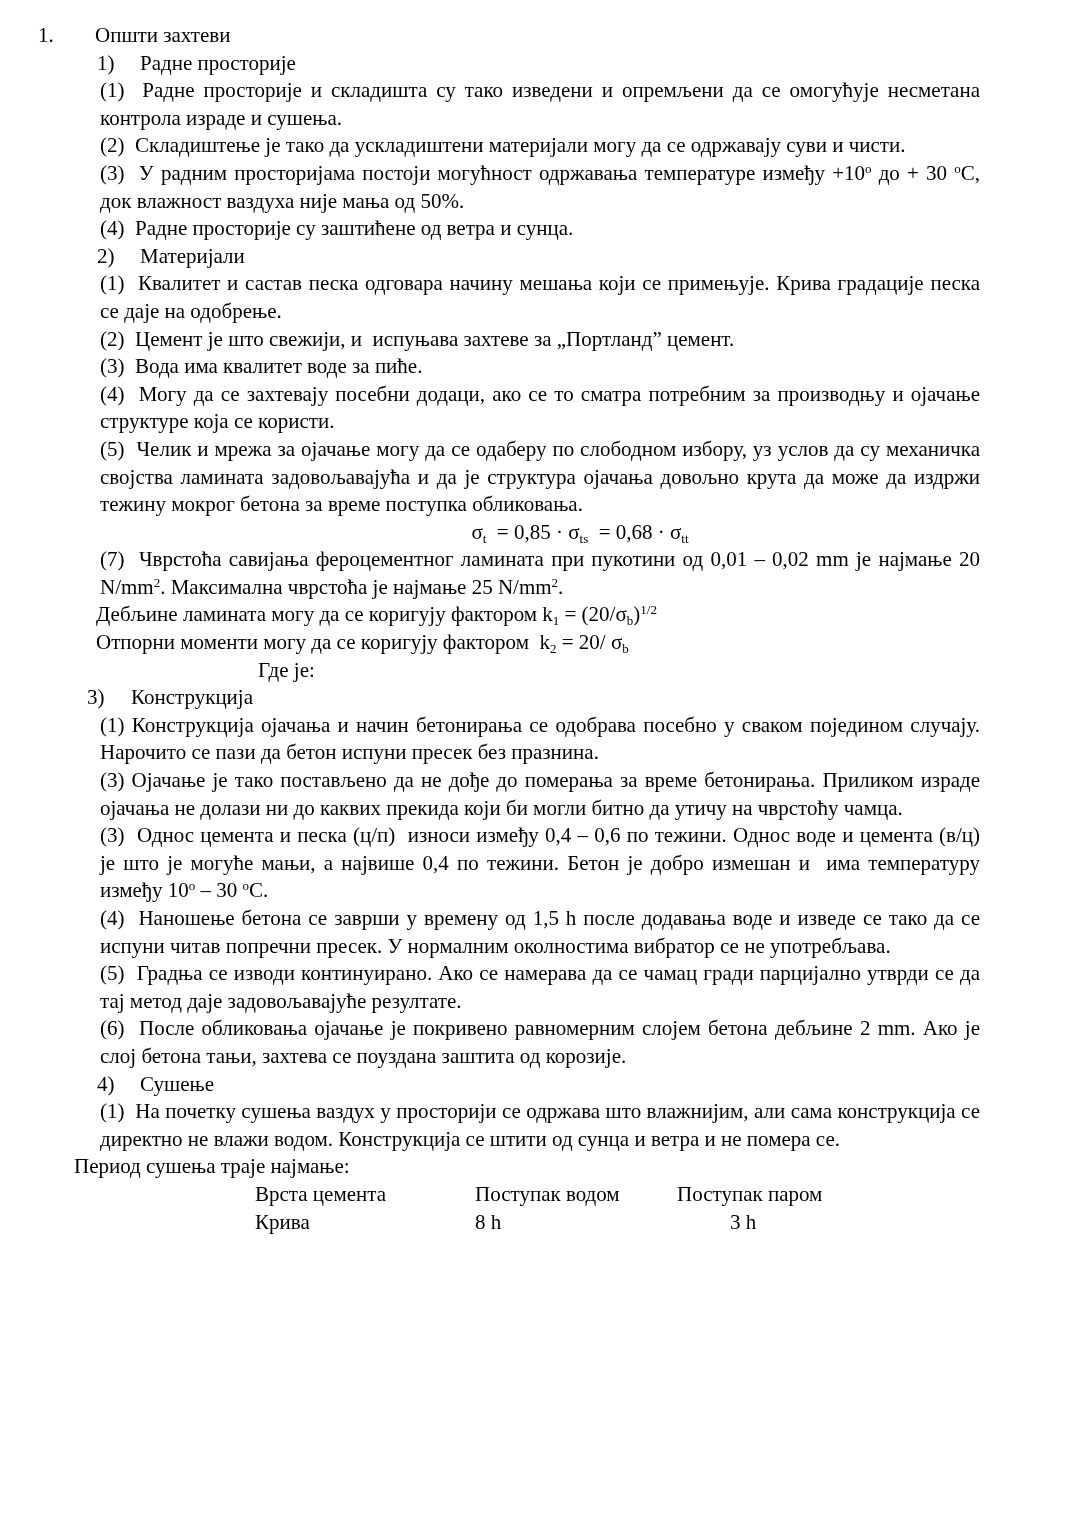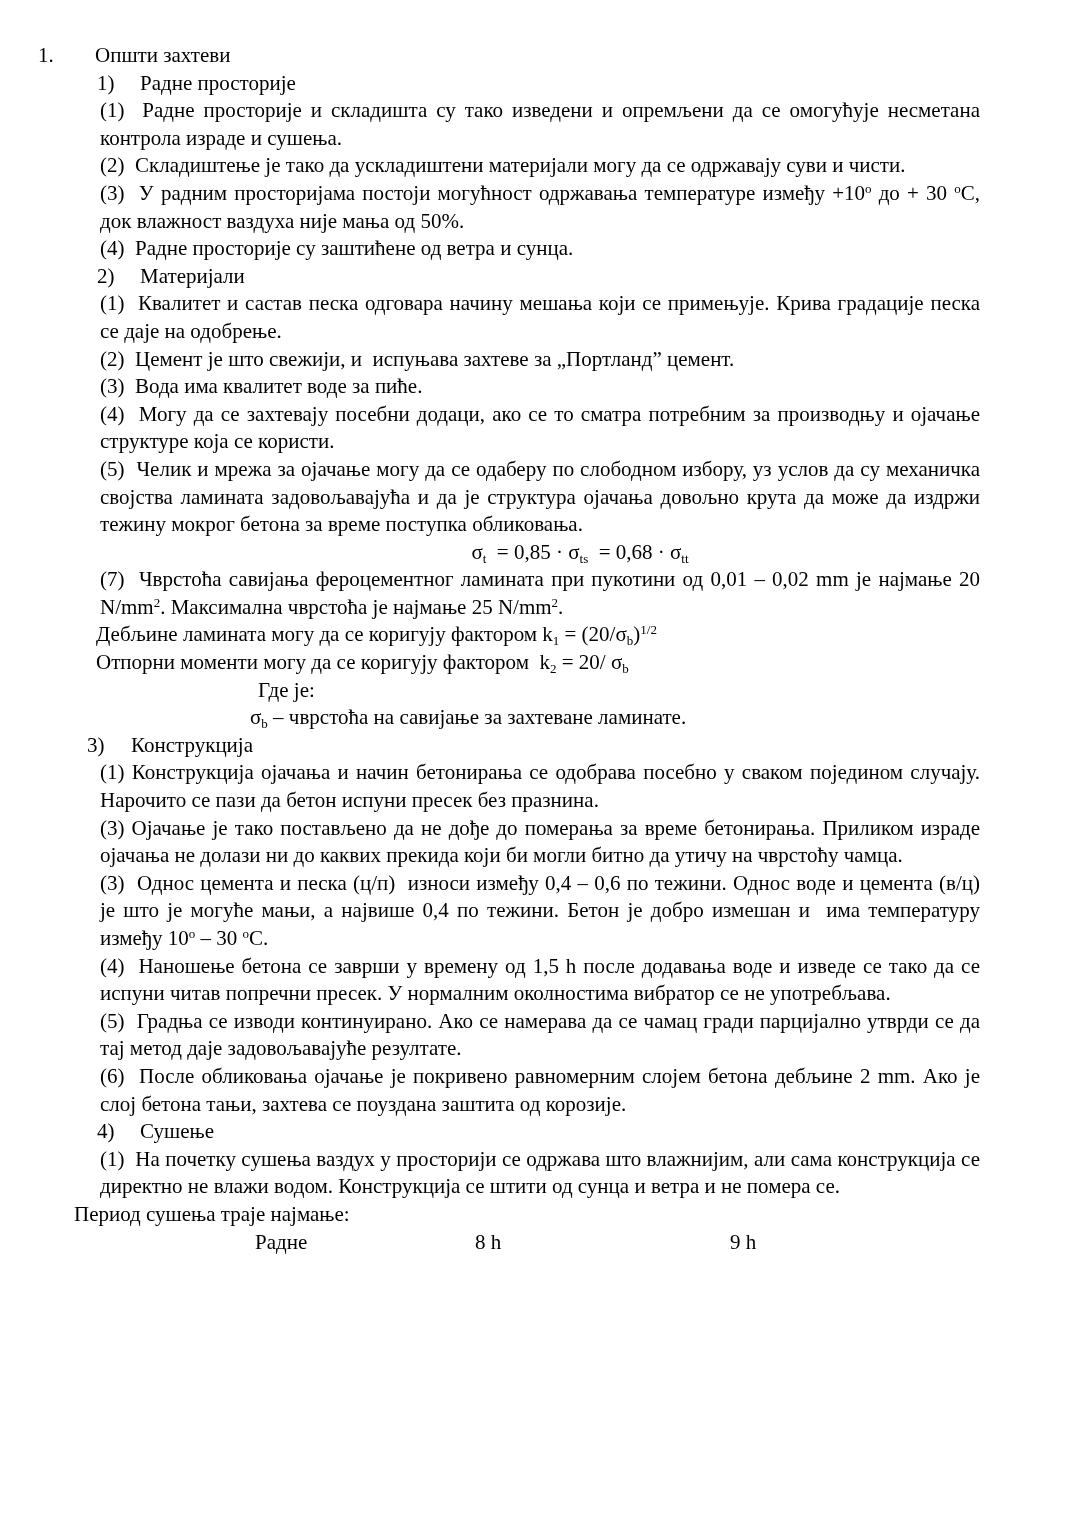--- a/index.html
+++ b/index.html
@@ -10,21 +10,21 @@
   .page {
     position: relative;
     width: 1090px;
     height: 1530px;
     background: #ffffff;
     color: #000000;
     font-family: "Liberation Serif", "DejaVu Serif", serif;
     font-size: 21px;
     line-height: 27.6px;
     box-sizing: border-box;
-    padding-top: 42px;
+    padding-top: 22px;
     overflow: hidden;
   }
   .sec-head { margin-left: 38px; }
   .sec-num  { display: inline-block; width: 57px; }
   .ss-head  { margin-left: 97px; }
   .ss-head .ss-num { display: inline-block; width: 43px; }
   .ss-head.deep { margin-left: 87px; }
   .ss-head.deep .ss-num { width: 44px; }
   .para   { margin-left: 100px; width: 880px; text-align: justify; }
   .center { margin-left: 140px; width: 880px; text-align: center; }
@@ -61,26 +61,26 @@
       <div class="para">(1)&nbsp; Квалитет и састав песка одговара начину мешања који се примењује. Крива градације песка се даје на одобрење.</div>
       <div class="para">(2)&nbsp; Цемент је што свежији, и&nbsp; испуњава захтеве за „Портланд” цемент.</div>
       <div class="para">(3)&nbsp; Вода има квалитет воде за пиће.</div>
       <div class="para">(4)&nbsp; Могу да се захтевају посебни додаци, ако се то сматра потребним за производњу и ојачање структуре која се користи.</div>
       <div class="para">(5)&nbsp; Челик и мрежа за ојачање могу да се одаберу по слободном избору, уз услов да су механичка својства ламината задовољавајућа и да је структура ојачања довољно крута да може да издржи тежину мокрог бетона за време поступка обликовања.</div>
       <div class="center">σ<sub>t</sub>&nbsp; = 0,85 · σ<sub>ts</sub>&nbsp; = 0,68 · σ<sub>tt</sub></div>
       <div class="para">(7)&nbsp; Чврстоћа савијања фероцементног ламината при пукотини од 0,01 – 0,02 mm је најмање 20 N/mm<sup>2</sup>. Максимална чврстоћа је најмање 25 N/mm<sup>2</sup>.</div>
       <div class="ind-a">Дебљине ламината могу да се коригују фактором k<sub>1</sub> = (20/σ<sub>b</sub>)<sup>1/2</sup></div>
       <div class="ind-a">Отпорни моменти могу да се коригују фактором&nbsp; k<sub>2</sub> = 20/ σ<sub>b</sub></div>
       <div class="ind-b">Где је:</div>
-      <div class="ind-c">σ<sub>b</sub> – чврстоћа на савијање за захтеване ламинате.</div>
       <div class="ss-head deep"><span class="ss-num">3)</span><span>Конструкција</span></div>
       <div class="para">(1) Конструкција ојачања и начин бетонирања се одобрава посебно у сваком поједином случају. Нарочито се пази да бетон испуни пресек без празнина.</div>
       <div class="para">(3) Ојачање је тако постављено да не дође до померања за време бетонирања. Приликом израде ојачања не долази ни до каквих прекида који би могли битно да утичу на чврстоћу чамца.</div>
       <div class="para">(3)&nbsp; Однос цемента и песка (ц/п)&nbsp; износи између 0,4 – 0,6 по тежини. Однос воде и цемента (в/ц) је што је могуће мањи, а највише 0,4 по тежини. Бетон је добро измешан и&nbsp; има температуру између 10<sup>о</sup> – 30 <sup>о</sup>С.</div>
       <div class="para">(4)&nbsp; Наношење бетона се заврши у времену од 1,5 h после додавања воде и изведе се тако да се испуни читав попречни пресек. У нормалним околностима вибратор се не употребљава.</div>
       <div class="para">(5)&nbsp; Градња се изводи континуирано. Ако се намерава да се чамац гради парцијално утврди се да тај метод даје задовољавајуће резултате.</div>
       <div class="para">(6)&nbsp; После обликовања ојачање је покривено равномерним слојем бетона дебљине 2 mm. Ако је слој бетона тањи, захтева се поуздана заштита од корозије.</div>
       <div class="ss-head"><span class="ss-num">4)</span><span>Сушење</span></div>
       <div class="para">(1)&nbsp; На почетку сушења ваздух у просторији се одржава што влажнијим, али сама конструкција се директно не влажи водом. Конструкција се штити од сунца и ветра и не помера се.</div>
       <div class="ind-d">Период сушења траје најмање:</div>
-      <div class="t-row"><span class="tc1">Радне</span><span class="tc2d">8 h</span><span>9 h</span></div>
+      <div class="t-row"><span class="tc1">Врста цемента</span><span class="tc2h">Поступак водом</span><span>Поступак паром</span></div>
+      <div class="t-row"><span class="tc1">Крива</span><span class="tc2d">8 h</span><span>3 h</span></div>
     </div>
 </div>
 
 </body></html>

